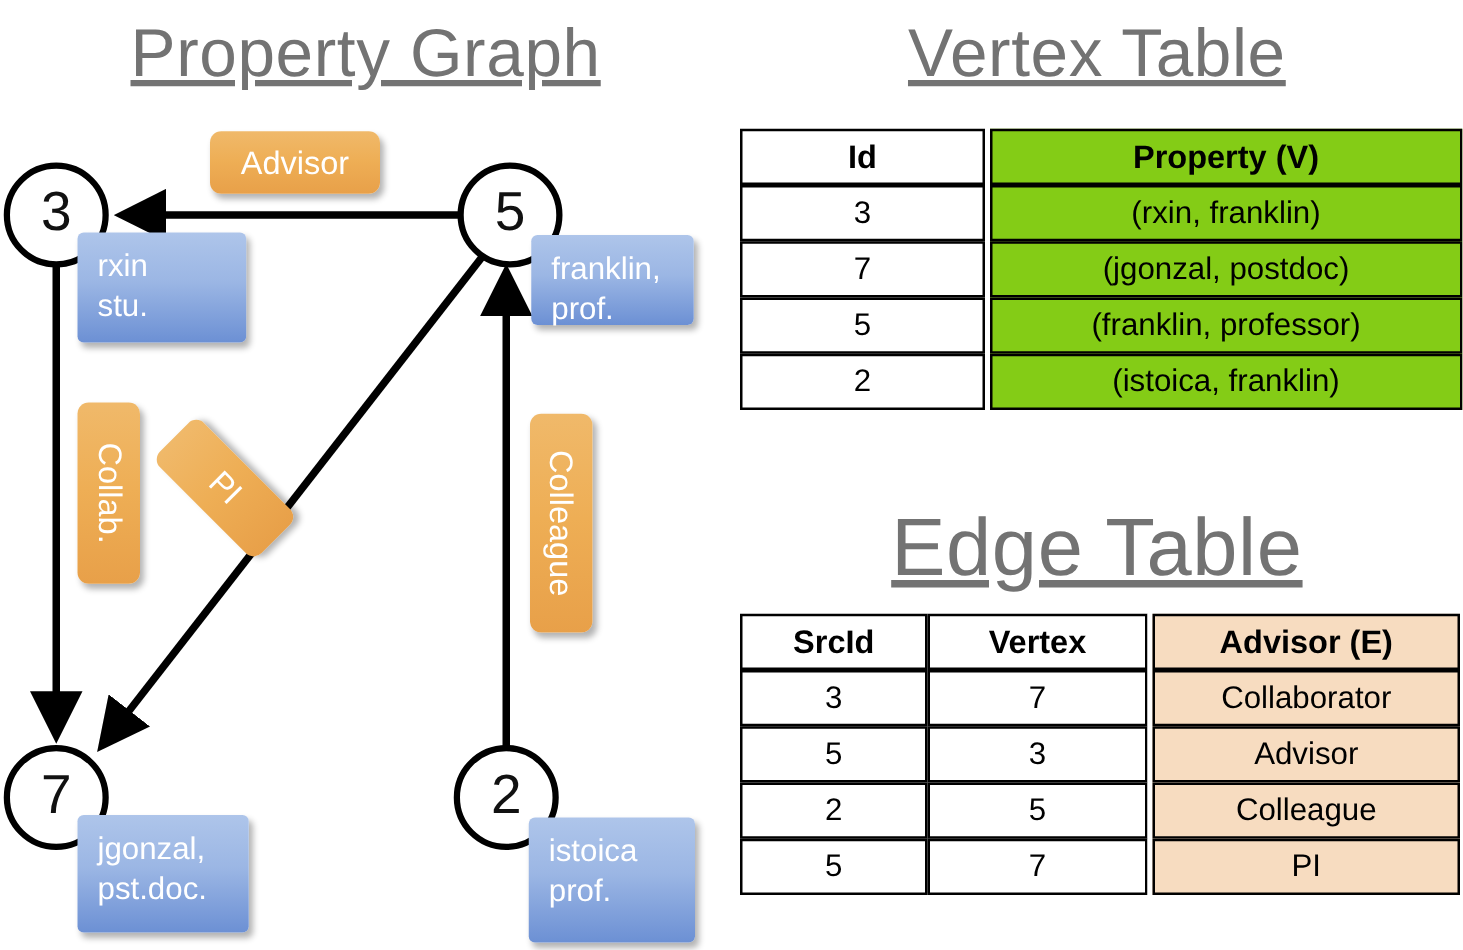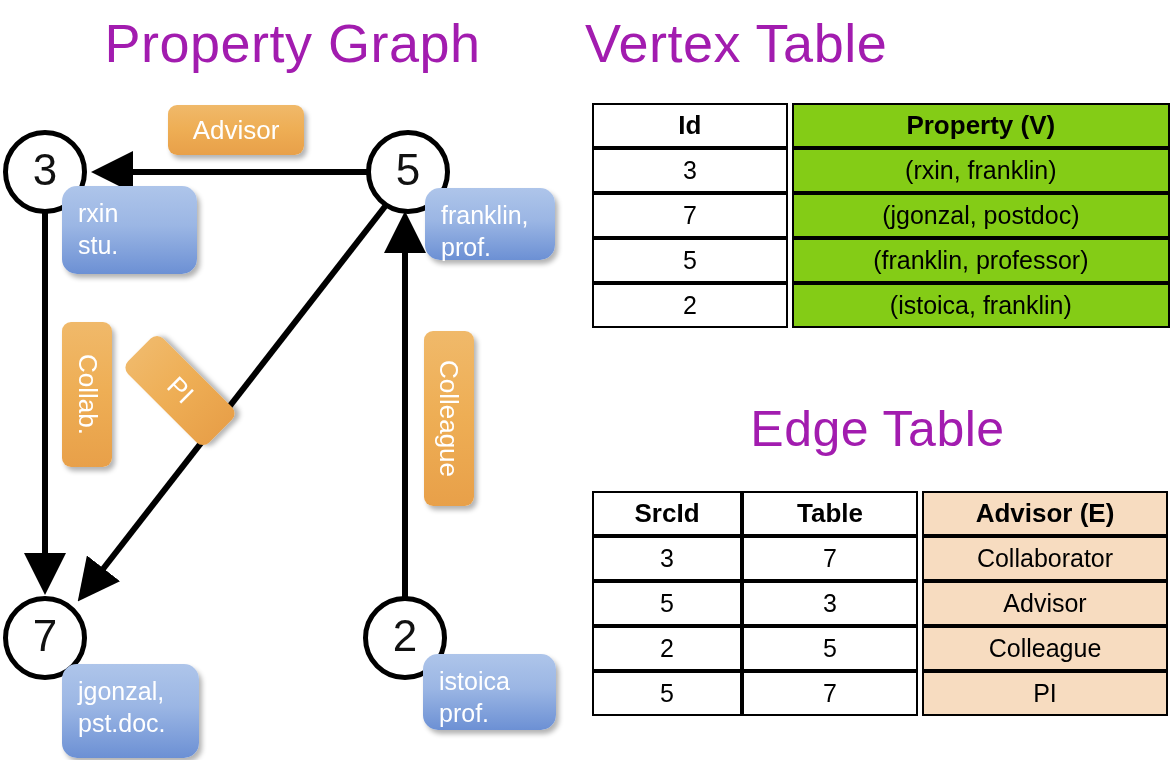--- a/index.html
+++ b/index.html
@@ -14,27 +14,28 @@
     overflow: hidden;
     font-family: "Liberation Sans", sans-serif;
     color: #000000;
   }
 
   
   .title {
     position: absolute;
     font-family: "Liberation Sans", sans-serif;
     font-weight: 400;
-    color: #a21caf;
+    color: #737373;
     letter-spacing: 0.5px;
     white-space: nowrap;
+    text-decoration: underline;
   }
   #title-property-graph { left: 0; top: 12px; width: 585px; text-align: center; font-size: 54px; }
-  #title-vertex-table   { left: 585px; top: 12px; width: 585px; text-align: left; font-size: 54px; }
-  #title-edge-table     { left: 585px; top: 400px; width: 585px; text-align: center; font-size: 50px; }
+  #title-vertex-table   { left: 585px; top: 12px; width: 585px; text-align: center; font-size: 54px; }
+  #title-edge-table     { left: 585px; top: 400px; width: 585px; text-align: center; font-size: 65px; }
 
   
   #graph-panel {
     position: absolute;
     left: 0; top: 0;
     width: 585px; height: 760px;
   }
   #graph-edges {
     position: absolute;
     left: 0; top: 0;
@@ -56,21 +57,21 @@
     font-size: 44px;
     font-family: "Liberation Sans", sans-serif;
     color: #111;
     z-index: 4;
   }
   .vertex span { transform: translateY(-2px); }
 
   
   .prop-box {
     position: absolute;
-    border-radius: 15px;
+    border-radius: 5px;
     background: linear-gradient(to bottom, #aec5ea 0%, #9bb6e4 45%, #6c90d4 100%);
     color: #ffffff;
     font-size: 25px;
     line-height: 1.28;
     padding: 11px 14px 11px 16px;
     box-sizing: border-box;
     box-shadow: 3px 4px 5px rgba(0,0,0,0.30);
     z-index: 5;
     font-family: "Liberation Sans", sans-serif;
   }
@@ -179,26 +180,26 @@
   <div class="prop-box" style="left:62px; top:186px; width:135px; height:88px;">
     <div>rxin</div>
     <div>stu.</div>
   </div>
 
   <div class="prop-box" style="left:425px; top:188px; width:130px; height:72px;">
     <div>franklin,</div>
     <div>prof.</div>
   </div>
 
-  <div class="prop-box" style="left:62px; top:652px; width:137px; height:94px;margin-top:12px;">
+  <div class="prop-box" style="left:62px; top:652px; width:137px; height:94px;">
     <div>jgonzal,</div>
     <div>pst.doc.</div>
   </div>
 
-  <div class="prop-box" style="left:423px; top:654px; width:133px; height:76px;">
+  <div class="prop-box" style="left:423px; top:654px; width:133px; height:100px;">
     <div>istoica</div>
     <div>prof.</div>
   </div>
 
   <div class="edge-label" id="edge-label-advisor" style="left:168px; top:105px; width:136px; height:50px;">
     <span>Advisor</span>
   </div>
 
   <div class="edge-label vertical" id="edge-label-collab" style="left:62px; top:322px; width:50px; height:145px;">
     <span>Collab.</span>
@@ -242,21 +243,21 @@
       <td class="col-gap"></td>
       <td class="c-prop cell-prop-v">(istoica, franklin)</td>
     </tr>
   </tbody>
 </table>
 
 <table class="data-table" id="edge-table">
   <thead>
     <tr>
       <th class="c-src">SrcId</th>
-      <th class="c-dst">Table</th>
+      <th class="c-dst">Vertex</th>
       <td class="col-gap"></td>
       <th class="c-prop cell-prop-e">Advisor (E)</th>
     </tr>
   </thead>
   <tbody>
     <tr>
       <td class="c-src">3</td>
       <td class="c-dst">7</td>
       <td class="col-gap"></td>
       <td class="c-prop cell-prop-e">Collaborator</td>

